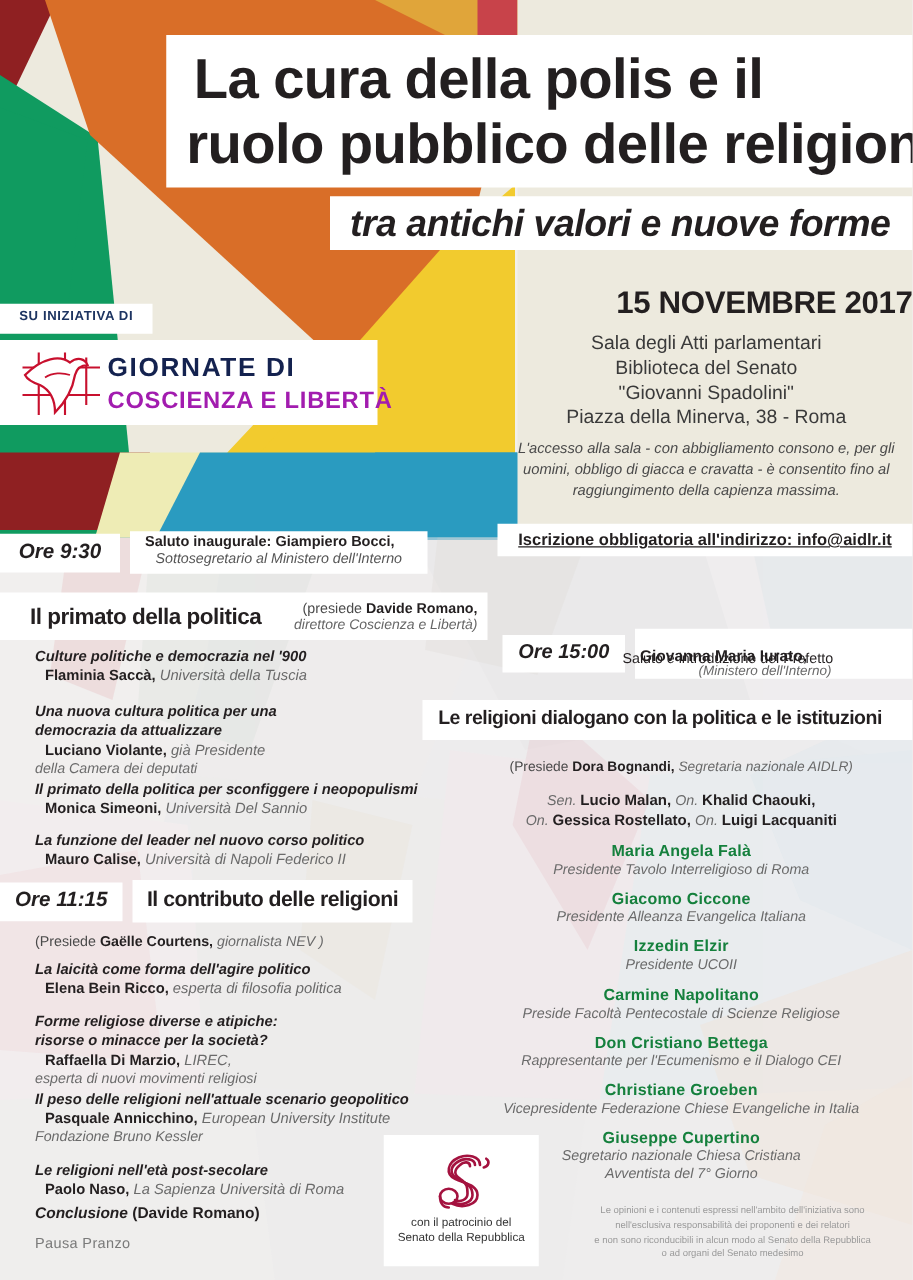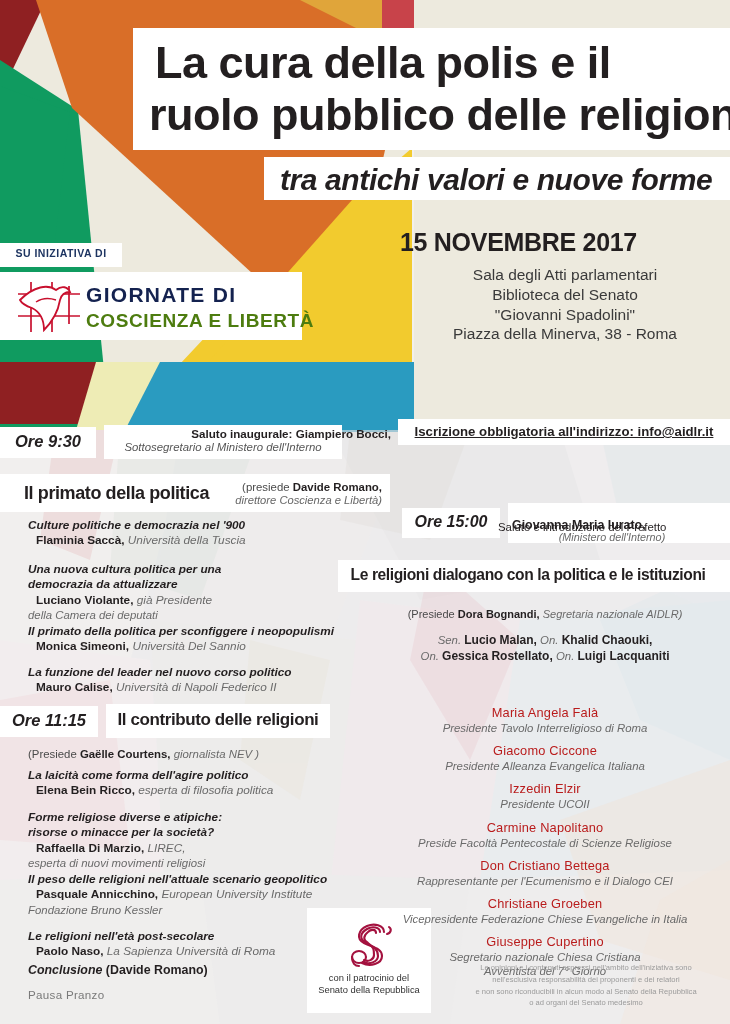--- a/index.html
+++ b/index.html
@@ -22,40 +22,40 @@
   .title-line{
     font-weight:bold;color:#231f20;letter-spacing:-0.5px;
     white-space:nowrap;line-height:1;
   }
   #title-l1{position:absolute;left:155px;top:40px;font-size:45px;}
   #title-l2{position:absolute;left:149px;top:92px;font-size:45px;}
   #subtitle-band{left:264px;top:157px;width:466px;height:43px;}
   #subtitle{position:absolute;left:280px;top:163px;font-size:30px;font-style:italic;font-weight:bold;color:#231f20;white-space:nowrap;letter-spacing:-0.4px;}
 
   
-  #date{position:absolute;left:400px;top:228px;width:330px;text-align:left;font-size:25px;font-weight:bold;color:#231f20;letter-spacing:-0.3px;}
+  #date{position:absolute;left:400px;top:228px;width:330px;text-align:right;font-size:25px;font-weight:bold;color:#231f20;letter-spacing:-0.3px;}
   #venue{position:absolute;left:400px;top:265px;width:330px;text-align:center;font-size:15.5px;line-height:1.28;color:#3a3a3a;}
   #dress{position:absolute;left:400px;top:350px;width:330px;text-align:center;font-size:11.8px;font-style:italic;line-height:1.42;color:#4a4a4a;}
 
   
   #su-band{left:0px;top:243px;width:122px;height:24px;}
   #su-label{position:absolute;left:0px;top:247px;width:122px;text-align:center;font-size:10.5px;font-weight:bold;letter-spacing:0.5px;color:#1d3461;}
   #logo-band{left:0px;top:272px;width:302px;height:68px;}
   #logo-g{position:absolute;left:86px;top:283px;font-size:21px;font-weight:bold;letter-spacing:1.3px;color:#14224f;white-space:nowrap;}
-  #logo-c{position:absolute;left:86px;top:310px;font-size:19px;font-weight:bold;letter-spacing:0.6px;color:#4d7c0f;white-space:nowrap;}
+  #logo-c{position:absolute;left:86px;top:310px;font-size:19px;font-weight:bold;letter-spacing:0.6px;color:#a21caf;white-space:nowrap;}
 
   
   #iscr-band{left:398px;top:419px;width:332px;height:26px;}
   #iscr{position:absolute;left:398px;top:424px;width:332px;text-align:center;font-size:13.2px;font-weight:bold;color:#231f20;text-decoration:underline;}
 
   
   #ore930-band{left:0px;top:427px;width:96px;height:31px;}
   #ore930{position:absolute;left:0px;top:432px;width:96px;text-align:center;font-size:16.5px;font-weight:bold;font-style:italic;color:#231f20;}
   #salute-band{left:104px;top:425px;width:238px;height:34px;}
-  #salute-1{position:absolute;left:104px;top:427px;width:287px;text-align:right;font-size:11.6px;font-weight:bold;color:#231f20;}
+  #salute-1{position:absolute;left:104px;top:427px;width:287px;text-align:left;font-size:11.6px;font-weight:bold;color:#231f20;padding-left:12px;}
   #salute-2{position:absolute;left:104px;top:441px;width:238px;text-align:center;font-size:11.4px;font-style:italic;color:#555;}
 
   
   #sec1-band{left:0px;top:474px;width:390px;height:38px;}
   #sec1-title{position:absolute;left:24px;top:483px;font-size:18px;font-weight:bold;color:#231f20;letter-spacing:-0.4px;}
   #sec1-chair-1{position:absolute;left:216px;top:481px;width:166px;text-align:right;font-size:11.4px;color:#4a4a4a;}
   #sec1-chair-1 b{color:#231f20;}
   #sec1-chair-2{position:absolute;left:216px;top:494px;width:166px;text-align:right;font-size:11.2px;font-style:italic;color:#666;}
 
   
@@ -95,21 +95,21 @@
   #sec3-chair b{color:#231f20;}
   #sec3-chair i{font-style:italic;color:#6a6a6a;}
 
   
   .polline{position:absolute;left:370px;width:350px;text-align:center;font-size:12px;color:#231f20;}
   .polline i{font-style:italic;font-weight:normal;color:#6a6a6a;font-size:11.4px;}
   .polline b{font-weight:bold;}
 
   
   .spk{position:absolute;left:370px;width:350px;text-align:center;}
-  .spk .n{font-size:12.8px;font-weight:normal;color:#b91c1c;line-height:1.25;letter-spacing:0.2px;margin-top:32px;}
+  .spk .n{font-size:12.8px;font-weight:bold;color:#15803d;line-height:1.25;letter-spacing:0.2px;}
   .spk .r{font-size:11.4px;font-style:italic;color:#6a6a6a;line-height:1.26;}
 
   
   #senato-band{left:307px;top:908px;width:124px;height:105px;}
   #senato-cap{position:absolute;left:307px;top:972px;width:124px;text-align:center;font-size:9.4px;line-height:1.3;color:#333;}
 
   
   #disclaimer{position:absolute;left:450px;top:962px;width:272px;text-align:center;font-size:7.6px;line-height:1.55;color:#9a9a9a;}
 </style>
 </head>
@@ -197,20 +197,21 @@
   <div class="band" id="pref-band"></div>
   <div class="band" id="sec3-band"></div>
   <div class="band" id="senato-band"></div>
 
   <div class="title-line" id="title-l1">La cura della polis  e il</div>
   <div class="title-line" id="title-l2">ruolo pubblico delle religioni</div>
   <div id="subtitle">tra antichi valori e nuove forme</div>
 
   <div id="date">15 NOVEMBRE 2017</div>
   <div id="venue">Sala degli Atti parlamentari<br>Biblioteca del Senato<br>"Giovanni Spadolini"<br>Piazza della Minerva, 38  - Roma</div>
+  <div id="dress">L'accesso alla sala - con abbigliamento consono e, per gli uomini, obbligo di giacca e cravatta - è consentito fino al raggiungimento della capienza massima.</div>
 
   <div id="su-label">SU INIZIATIVA DI</div>
   <svg style="position:absolute;left:14px;top:278px;width:70px;height:58px;" viewBox="0 0 70 58">
     <g stroke="#c8102e" stroke-width="1.7" fill="none">
       <line x1="4" y1="16" x2="66" y2="16"></line>
       <line x1="4" y1="38" x2="66" y2="38"></line>
       <line x1="17" y1="4" x2="17" y2="54"></line>
       <line x1="38" y1="4" x2="38" y2="54"></line>
       <line x1="55" y1="8" x2="55" y2="46"></line>
       <path d="M6 22 C20 8, 34 6, 42 12 C48 7, 54 9, 56 14 C50 14, 47 18, 46 22 C44 34, 38 44, 30 52 C30 42, 26 34, 18 30 C12 28, 8 26, 6 22 Z" fill="#ffffff" stroke="#c8102e" stroke-width="1.8"></path>

